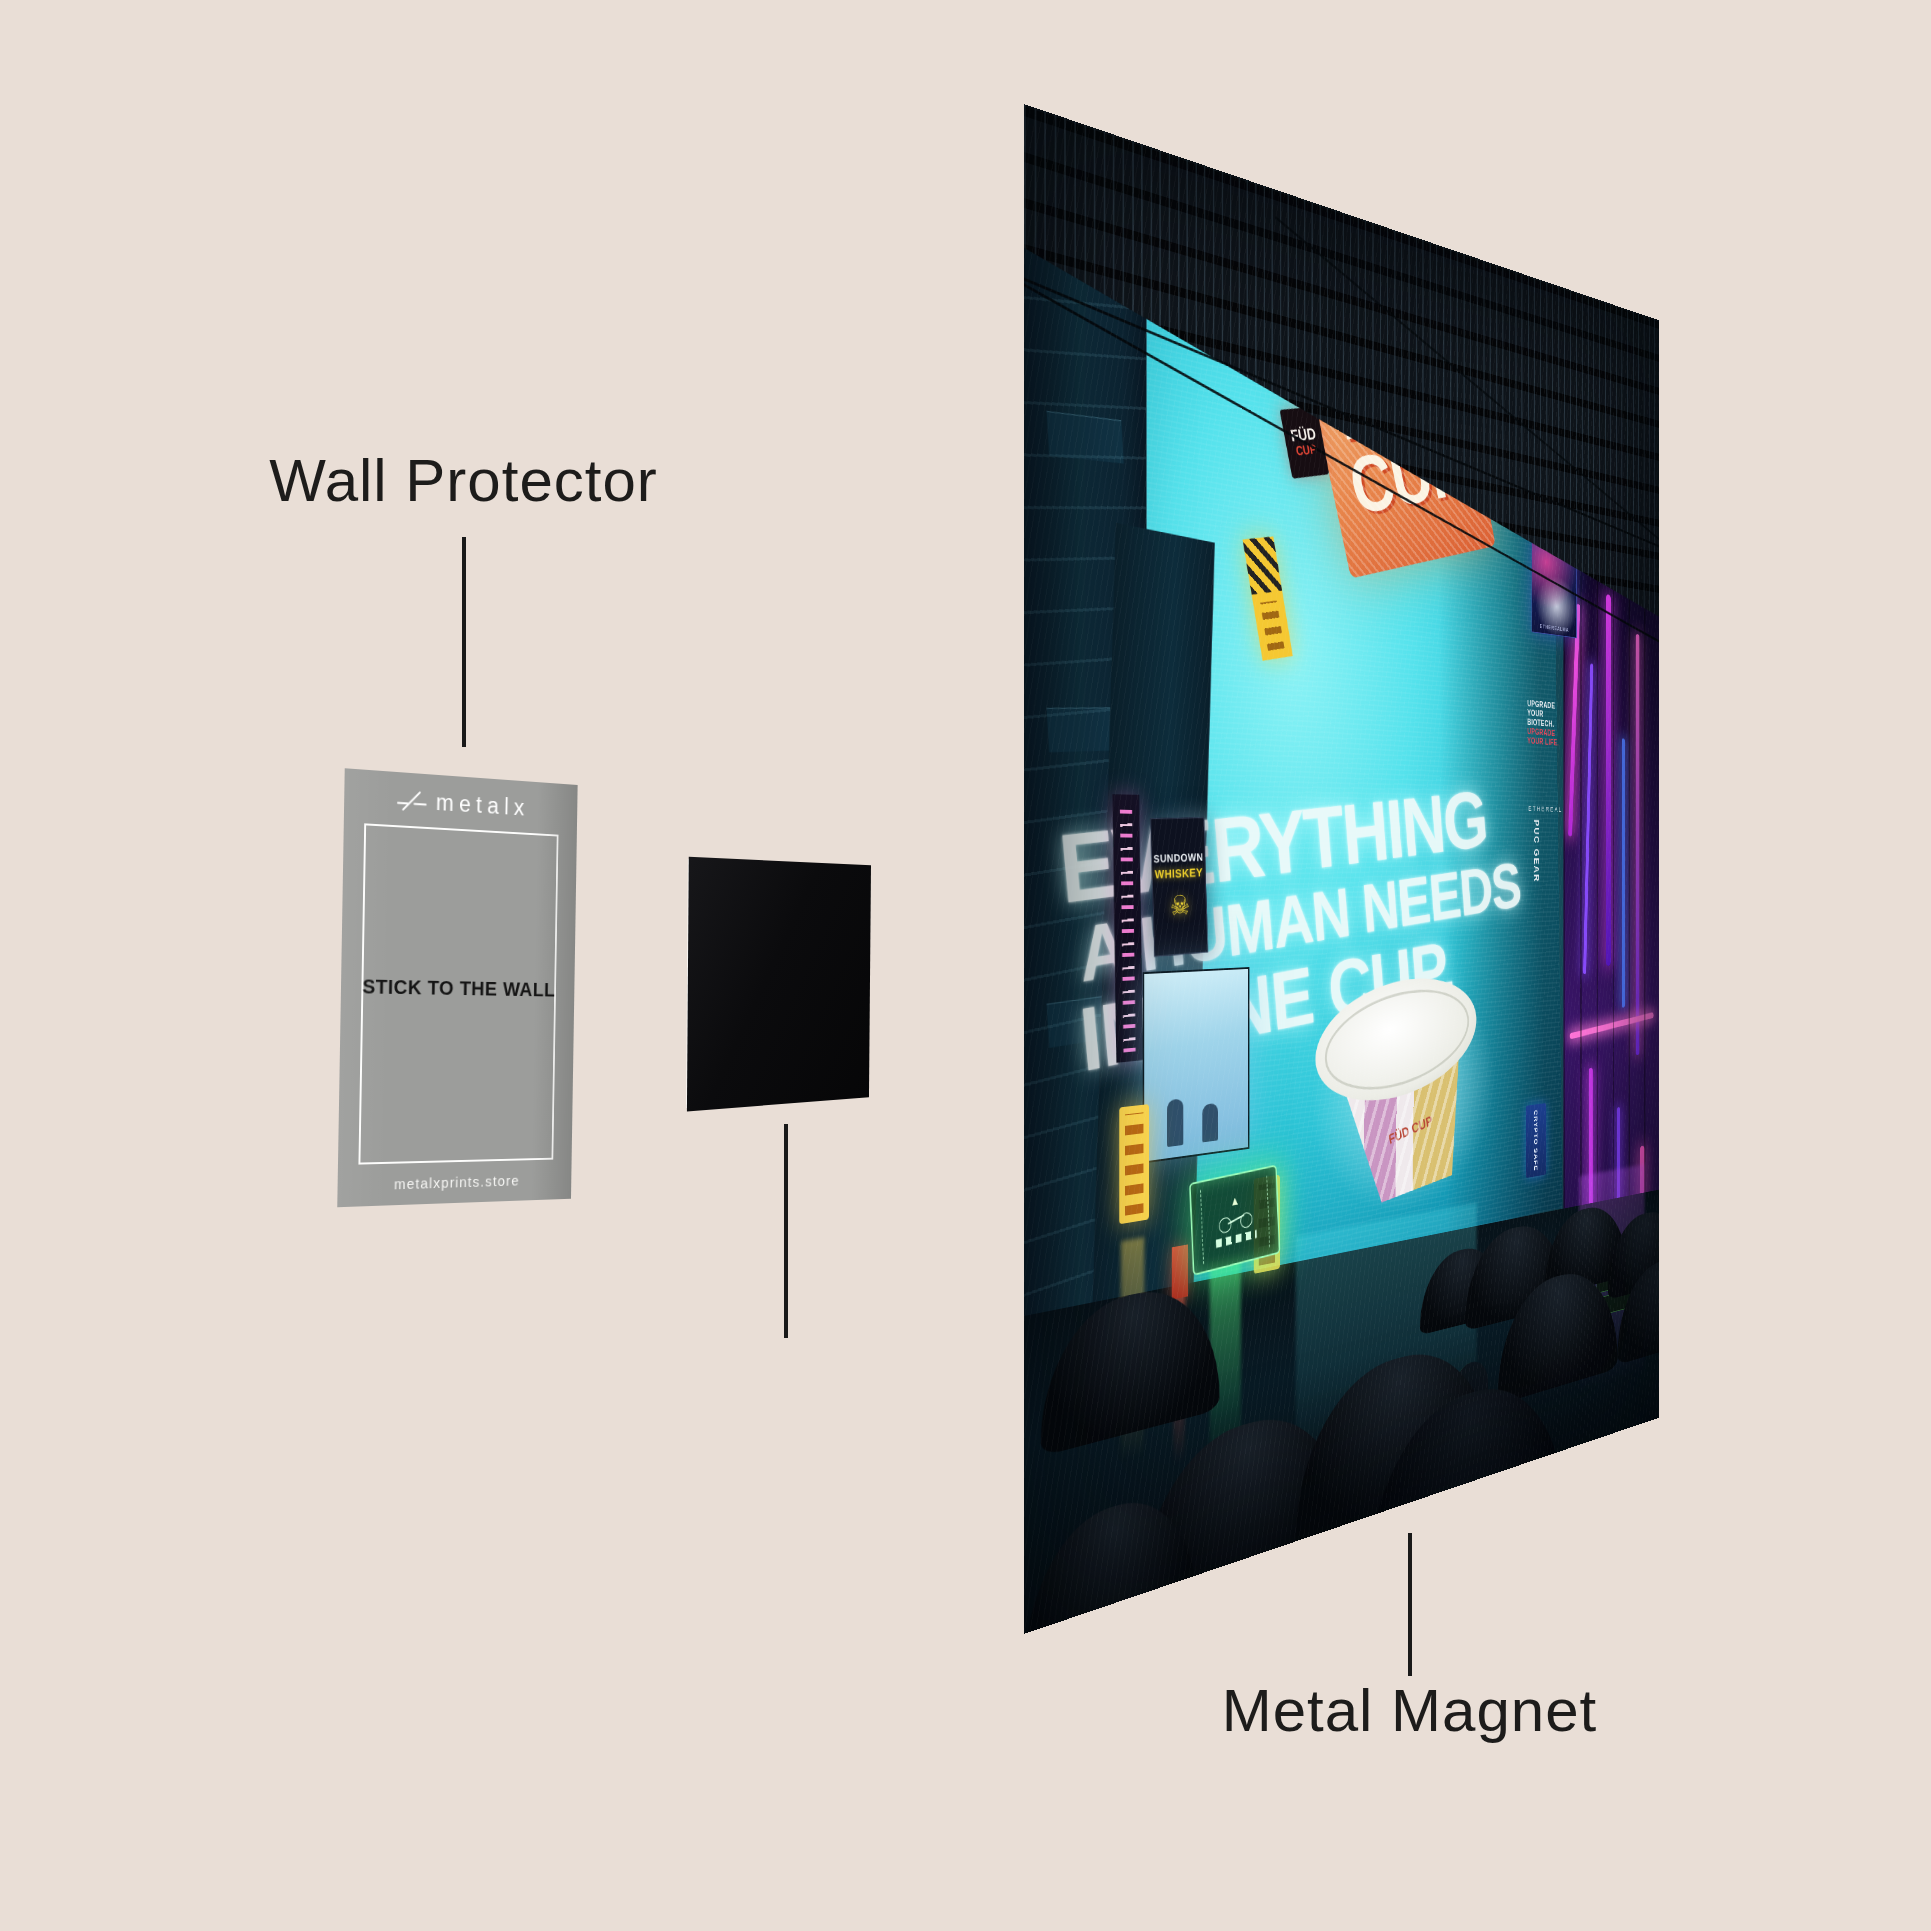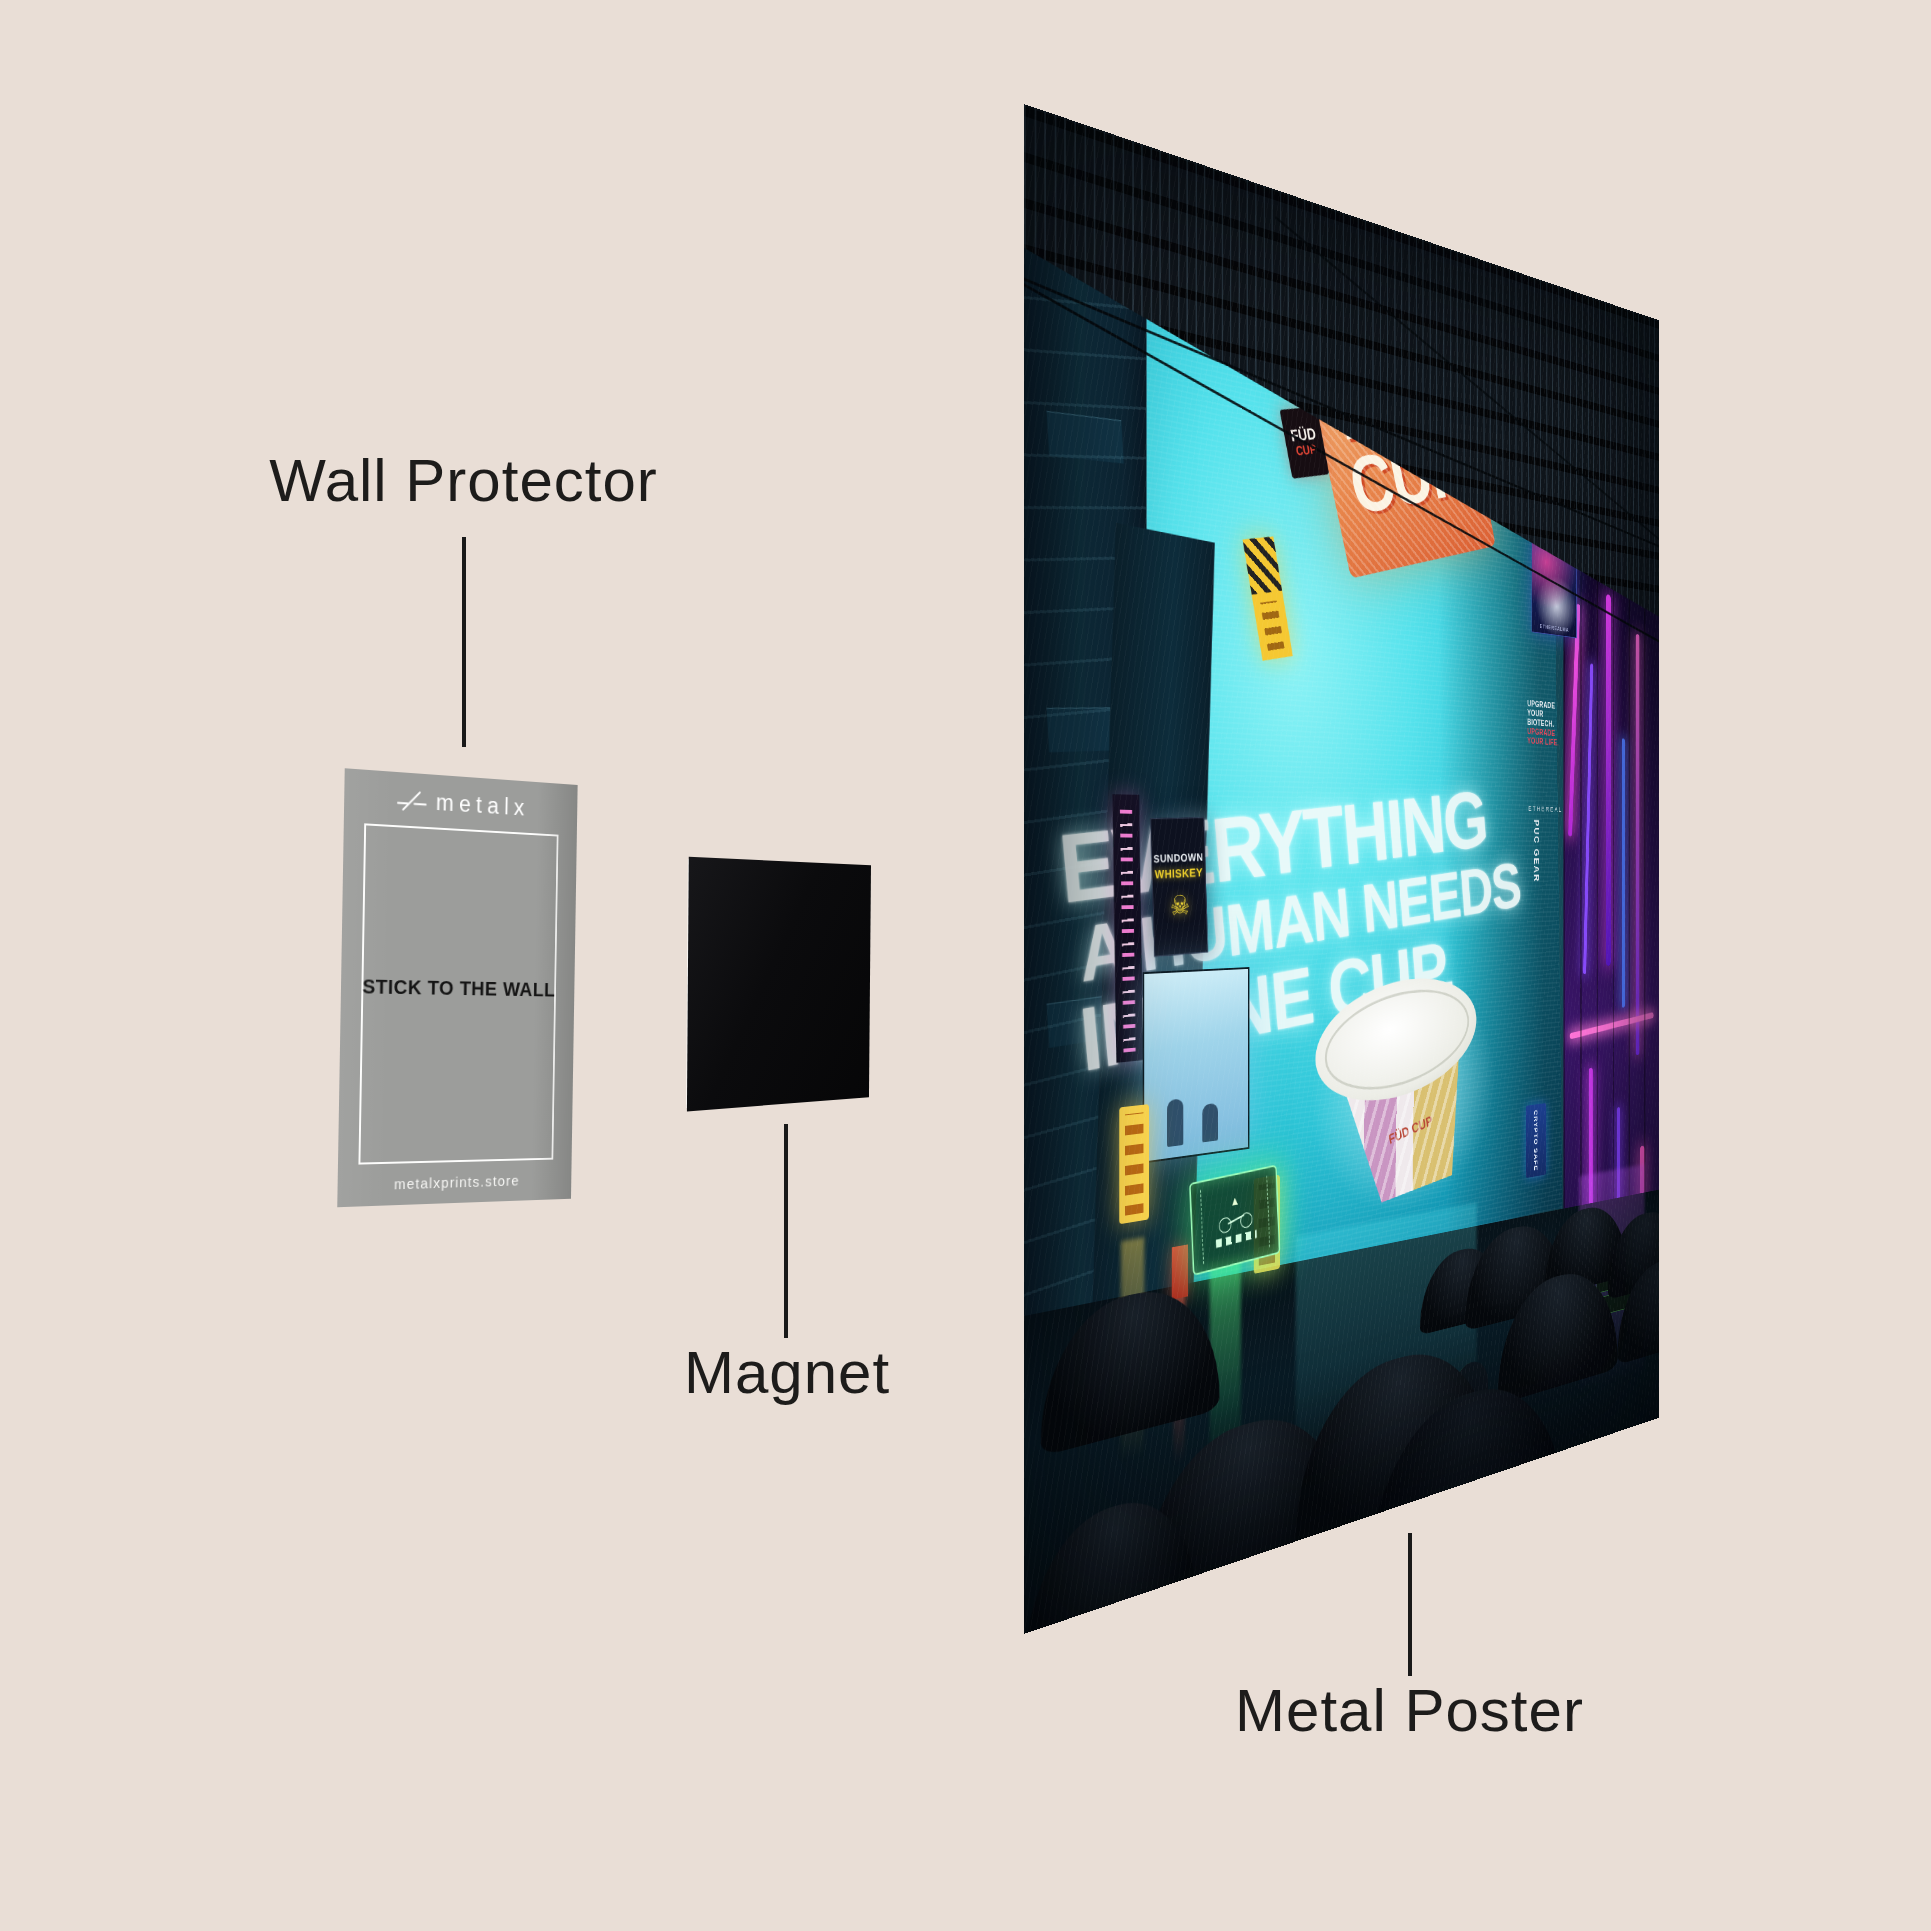--- a/index.html
+++ b/index.html
@@ -225,25 +225,24 @@
 </style>
 </head>
 <body>
 
 <div class="stage">
 
   <div class="lbl lbl-wall">Wall Protector</div>
   <div class="leader ld1"></div>
 
   <div class="lbl lbl-magnet">
-    <div>Magnet</div>
   </div>
   <div class="leader ld2"></div>
 
-  <div class="lbl lbl-poster">Metal Poster</div>
+  <div class="lbl lbl-poster">Metal Magnet</div>
   <div class="leader ld3"></div>
 
   <div class="card">
     <div class="card-logo">
       <span>
         <svg width="33" height="23" viewBox="0 0 36 24" fill="none">
           <path d="M2 15 H13 M21 15 H34 M8 22 L27 2" stroke="#ffffff" stroke-width="2.2" stroke-linecap="round"></path>
         </svg>
       </span>
       <span class="card-brand">metalx</span>

